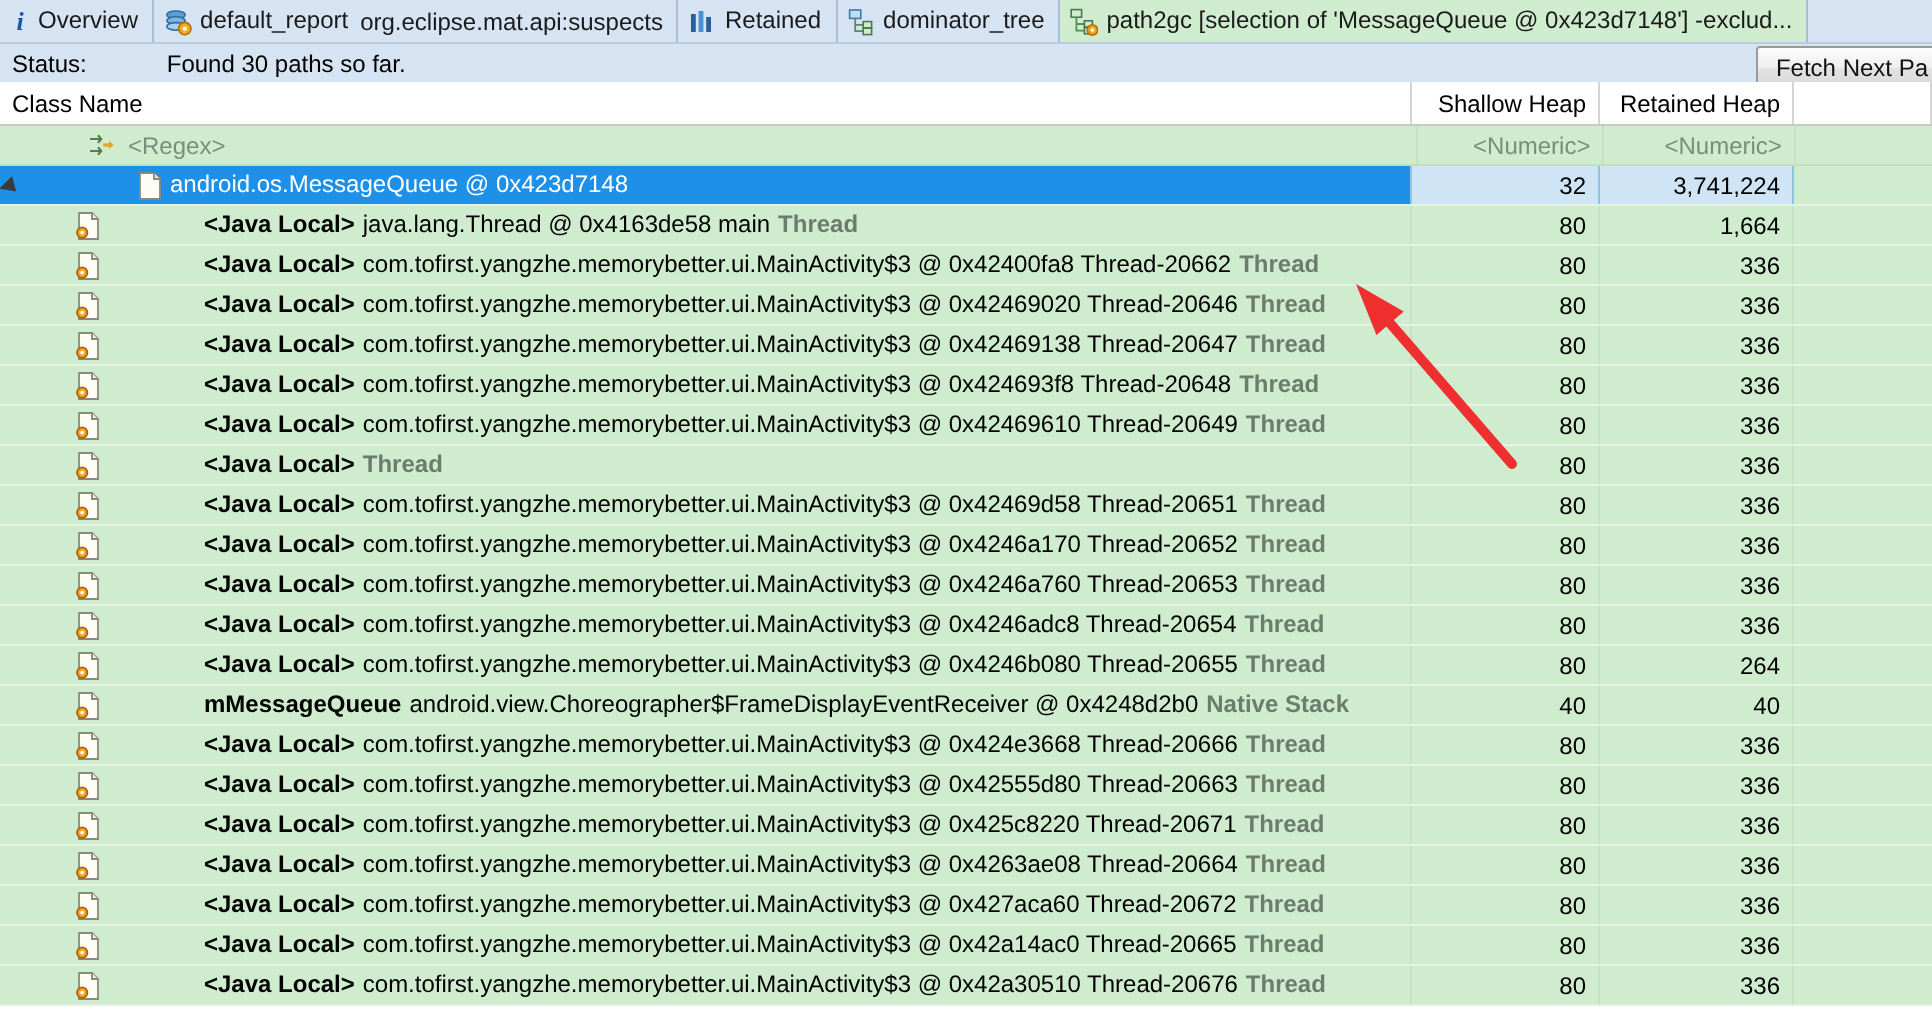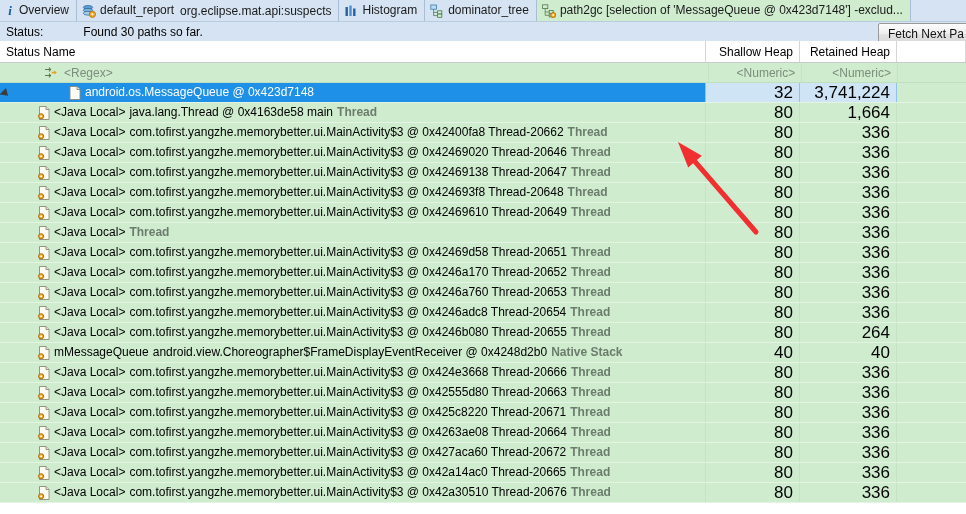--- a/index.html
+++ b/index.html
@@ -189,24 +189,24 @@
     left: 0; top: 0;
     border-left: 7px solid #3c3c3c;
     border-top: 4px solid transparent;
     border-bottom: 5px solid transparent;
     transform: rotate(45deg);
     transform-origin: 0 0;
   }
 
   .doc-icon { width: 12px; height: 14px; flex: 0 0 auto; }
 
-  .jl { font-weight: normal; }
+  .jl { font-weight: bold; margin-left: 48px; }
   .gray-kw { color: #6c7c6c; font-weight: bold; }
 
-  .num { font-size: 17px; }
+  .num { font-size: 12px; }
 
   
   .annot { position: absolute; left: 0; top: 0; pointer-events: none; }
 </style>
 </head>
 <body>
 
 <div class="tabbar">
 
   <div class="tab">
@@ -229,21 +229,21 @@
   </div>
 
   <div class="tab">
     <span class="tab-icon ic-hist">
       <svg width="14" height="14" viewBox="0 0 14 14">
         <rect x="1.5" y="3" width="2.4" height="9" fill="#2a6099"></rect>
         <rect x="5.3" y="1.5" width="2.4" height="10.5" fill="#4a90d0"></rect>
         <rect x="9.1" y="4.5" width="2.4" height="7.5" fill="#2a6099"></rect>
       </svg>
     </span>
-    <span class="tab-label">Histogram</span>
+    <span class="tab-label">Retained</span>
   </div>
 
   <div class="tab">
     <span class="tab-icon ic-tree">
       <svg width="14" height="14" viewBox="0 0 14 14">
         <rect x="0.8" y="1" width="5.6" height="4.2" fill="#bcdcf2" stroke="#3a7ca8" stroke-width="0.8"></rect>
         <path d="M3.6 5.2 L3.6 11.6 L7.6 11.6 M3.6 8.4 L7.6 8.4" fill="none" stroke="#5a8a5a" stroke-width="0.9"></path>
         <rect x="7.6" y="6.8" width="4.2" height="3.2" fill="#cfeccf" stroke="#4a7a4a" stroke-width="0.8"></rect>
         <rect x="7.6" y="10.1" width="4.2" height="3.2" fill="#cfeccf" stroke="#4a7a4a" stroke-width="0.8"></rect>
       </svg>
@@ -269,21 +269,21 @@
 
 <div class="statusbar">
   <span class="status-label">Status:</span>
   <span>Found 30 paths so far.</span>
   <div class="fetch-btn">Fetch Next Pa</div>
 </div>
 
 <div class="table-wrap">
 
   <div class="hdr">
-    <div class="cell col-class">Status Name</div>
+    <div class="cell col-class">Class Name</div>
     <div class="cell col-shallow">Shallow Heap</div>
     <div class="cell col-ret">Retained Heap</div>
     <div class="cell col-last"></div>
   </div>
 
   <div id="rows-host">
       <div class="row filter">
         <div class="cell col-class">
           <span style="display: inline-flex; align-items: center;">
             <svg width="14" height="14" viewBox="0 0 14 14">

